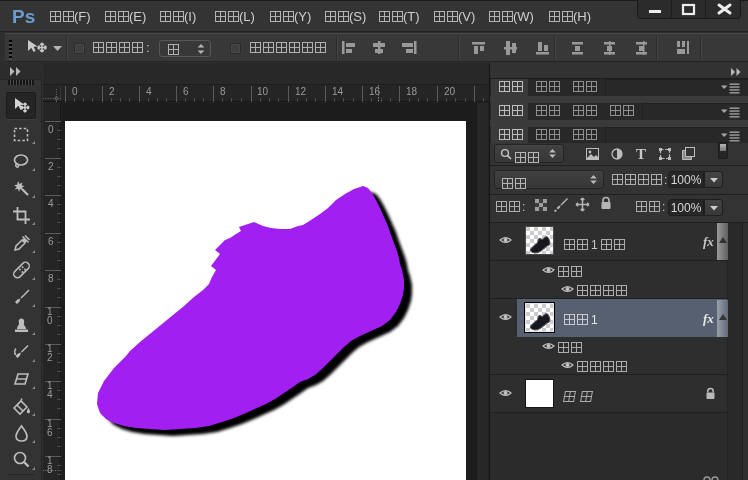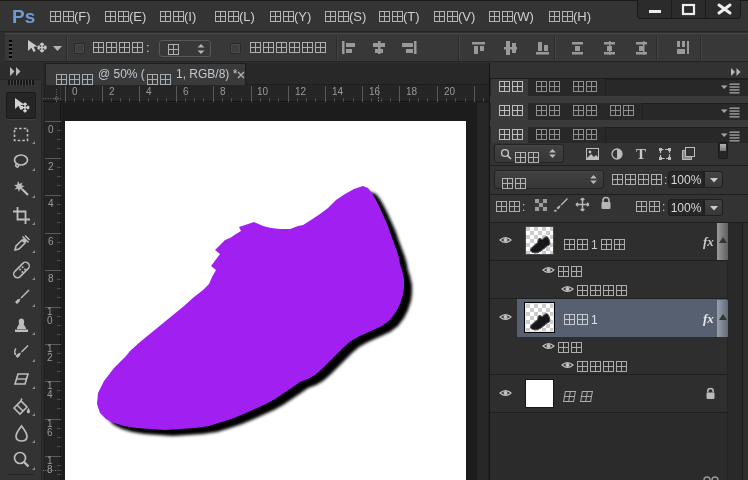--- a/index.html
+++ b/index.html
@@ -271,29 +271,20 @@
       <svg width="19" height="19">
         <circle cx="8" cy="7" r="5.5" fill="none" stroke="#bdbdbd" stroke-width="1.7"></circle>
         <path d="M12 11 L16.5 15.5" stroke="#bdbdbd" stroke-width="2.4"></path>
       </svg>
       <div class="cnr"></div>
     </div>
   <div class="abs" style="left:8px;top:474px;width:26px;height:1px;background:#262626"></div>
   <div class="abs tool" style="top:476px"></div>
   <div class="abs" id="docarea">
     <div class="abs" id="tabbar"></div>
-    <div class="abs" id="doctab">
-        <span style="position:absolute;left:10px;top:6px;color:#bcc4cc"><span class="cn"></span><span class="cn"></span><span class="cn"></span></span>
-        <span style="position:absolute;left:52px;top:0">@ 50% (</span>
-        <span style="position:absolute;left:101px;top:6px;color:#bcc4cc"><span class="cn"></span><span class="cn"></span></span>
-        <span style="position:absolute;left:130px;top:0">1, RGB/8) *</span>
-        <svg style="position:absolute;left:191px;top:7px" width="8" height="8">
-          <path d="M1 1 L7 7 M7 1 L1 7" stroke="#b0b0b0" stroke-width="1.4"></path>
-        </svg>
-      </div>
     <div class="abs" id="rulerh">
       <svg width="428" height="17">
         <g stroke="#5a5a5a" stroke-width="1">
           <path d="M4.5 1 V17 M41.5 1 V17 M78.5 1 V17 M115.5 1 V17 M152.5 1 V17 M190.5 1 V17 M227.5 1 V17 M264.5 1 V17 M301.5 1 V17 M338.5 1 V17 M376.5 1 V17 M413.5 1 V17"></path>
         </g>
         <g stroke="#4a4a4a" stroke-width="1">
           <path d="M13.5 13 V17 M22.5 13 V17 M31.5 13 V17 M50.5 13 V17 M59.5 13 V17 M68.5 13 V17 M87.5 13 V17 M96.5 13 V17 M105.5 13 V17 M124.5 13 V17 M133.5 13 V17 M142.5 13 V17 M161.5 13 V17 M170.5 13 V17 M180.5 13 V17 M199.5 13 V17 M208.5 13 V17 M217.5 13 V17 M236.5 13 V17 M245.5 13 V17 M254.5 13 V17 M273.5 13 V17 M282.5 13 V17 M292.5 13 V17 M310.5 13 V17 M320.5 13 V17 M329.5 13 V17 M348.5 13 V17 M357.5 13 V17 M366.5 13 V17 M385.5 13 V17 M394.5 13 V17 M404.5 13 V17 M422.5 13 V17"></path>
         </g>
         <g fill="#9a9a9a" font-size="10" font-family="Liberation Sans">
           <text x="11" y="10">0</text>

